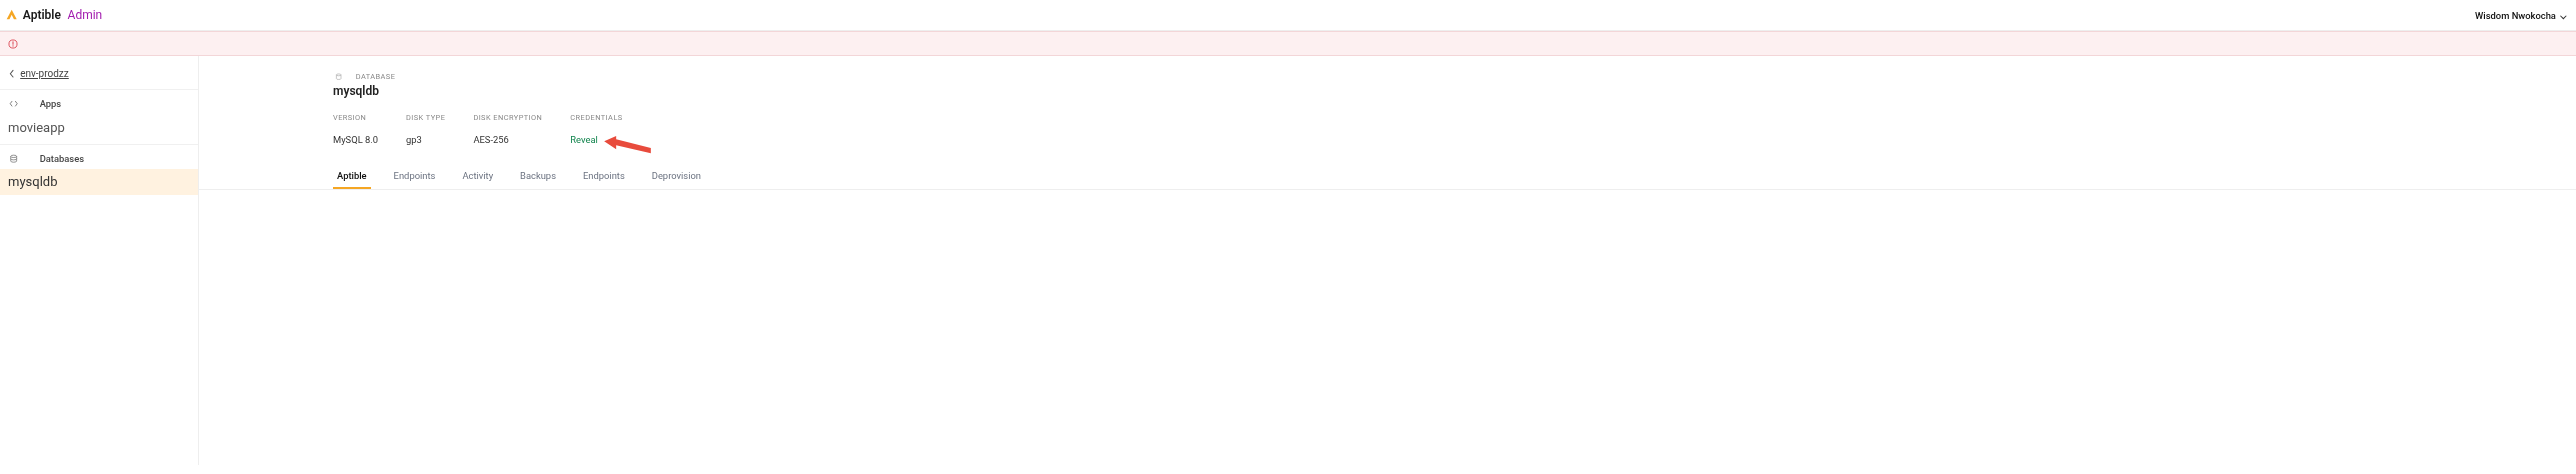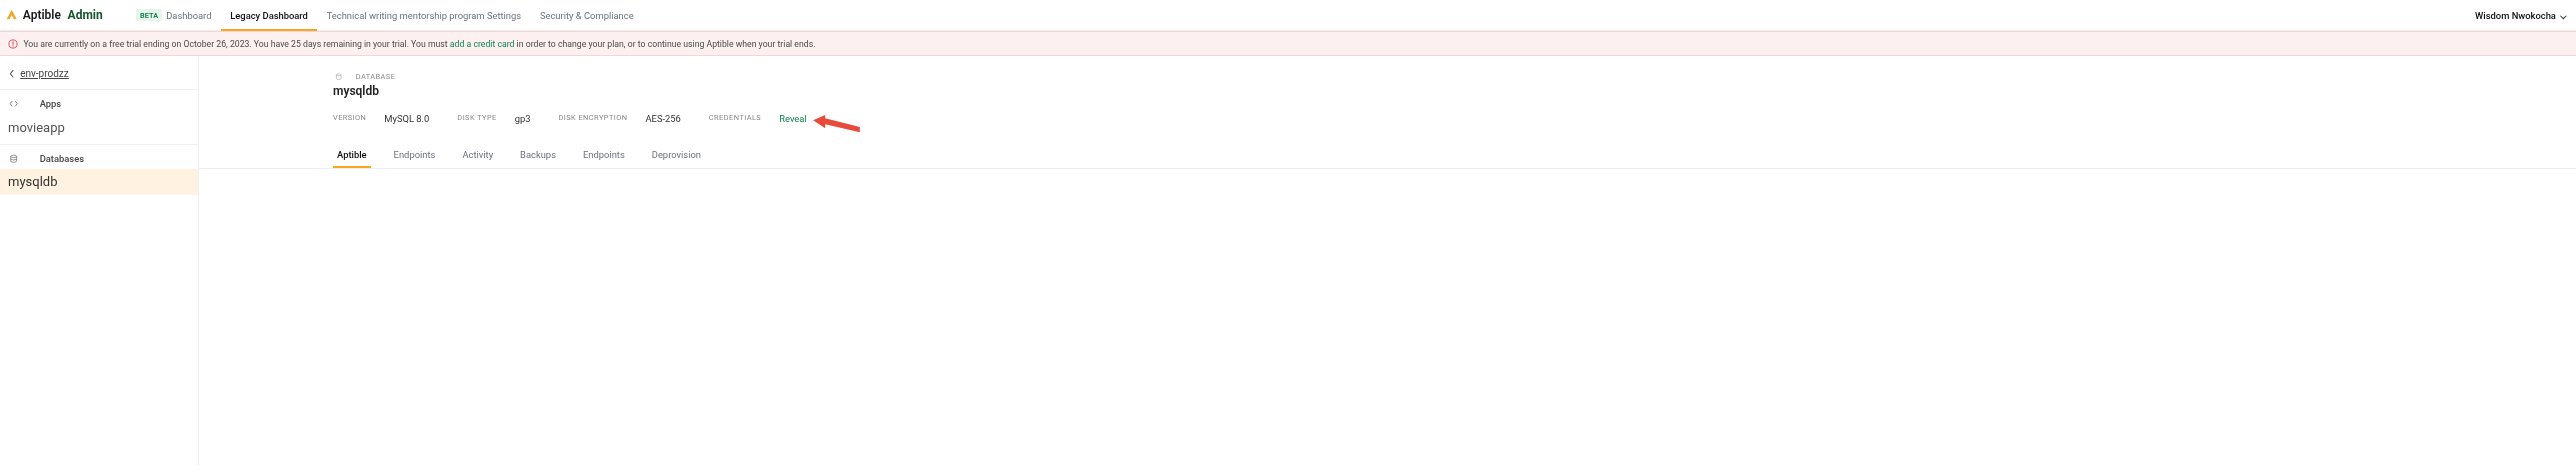--- a/index.html
+++ b/index.html
@@ -22,21 +22,21 @@
     display: flex;
     align-items: center;
     gap: 4px;
     margin-right: 24px;
   }
   .brand-logo {
     width: 13.4px; height: 13.4px;
     display: inline-flex; align-items: center; justify-content: center;
   }
   .brand-name { font-weight: 600; font-size: 12px; color: #1a1a1a; }
-  .brand-admin { font-weight: 700; font-size: 12px; color: #14532d; margin-left: 2.7px; }
+  .brand-admin { font-weight: 400; font-size: 12px; color: #a21caf; margin-left: 2.7px; }
   .nav-tabs { display: flex; align-items: center; gap: 0; height: 100%; }
   .nav-tab {
     display: flex; align-items: center; gap: 4px;
     padding: 0 9.4px;
     height: 100%;
     color: #6b7280;
     cursor: pointer;
     font-size: 9.4px;
     position: relative;
   }
@@ -125,21 +125,21 @@
   }
   .db-kicker {
     display: flex; align-items: center; gap: 12px;
     color: #888; font-size: 7.4px; letter-spacing: 0.06em;
   }
   .db-title {
     font-size: 12px; font-weight: 600; color: #222;
     margin: 2.7px 0 14.8px 0;
   }
   .db-meta-row { display: flex; gap: 28px; margin-bottom: 17.4px; align-items: flex-start; }
-  .db-meta-col { display: flex; gap: 18px; }
+  .db-meta-col { display: flex; flex-direction: column; gap: 12px; }
   .db-meta-label { font-size: 7.4px; letter-spacing: 0.06em; color: #888; text-transform: uppercase; }
   .db-meta-val { font-size: 9.4px; color: #333; }
   .db-meta-link { font-size: 9.4px; color: #10834c; text-decoration: none; }
   .cred-wrap { position: relative; display: inline-block; }
   .red-arrow {
     position: absolute;
     left: 34px; top: 1.3px;
     width: 47px; height: 20px;
     pointer-events: none;
   }
@@ -173,58 +173,40 @@
   <div class="brand">
     <span class="brand-logo">
       <svg viewBox="0 0 24 24" width="13.4" height="13.4">
         <path d="M12 3 L21 20 L16 20 L12 12 L8 20 L3 20 Z" fill="#f5a623"></path>
       </svg>
     </span>
     <span class="brand-name">Aptible</span>
     <span class="brand-admin">Admin</span>
   </div>
 
-  <div class="nav-tabs">
-    <div class="nav-tab">
-      <span class="beta-badge">BETA</span>
-      <span>Dashboard</span>
-    </div>
-    <div class="nav-tab active">
-      <span>Legacy Dashboard</span>
-    </div>
-    <div class="nav-tab">
-      <span>Technical writing mentorship program Settings</span>
-    </div>
-    <div class="nav-tab">
-      <span>Security &amp; Compliance</span>
-    </div>
-  </div>
 
   <div class="nav-spacer"></div>
 
   <div class="user-menu">
     <span>Wisdom Nwokocha</span>
     <span class="chevron-down">
       <svg viewBox="0 0 10 10">
           <path d="M1 3 L5 7 L9 3" stroke="#333" stroke-width="1.5" fill="none" stroke-linecap="round"></path>
         </svg>
     </span>
   </div>
 </div>
 
 <div class="trial-banner">
   <span class="warn-icon">
     <svg viewBox="0 0 16 16" width="10" height="10">
       <circle cx="8" cy="8" r="6.5" fill="none" stroke="#d9414e" stroke-width="1.4"></circle>
       <line x1="8" y1="4.5" x2="8" y2="8.5" stroke="#d9414e" stroke-width="1.6" stroke-linecap="round"></line>
       <circle cx="8" cy="11" r="1" fill="#d9414e"></circle>
     </svg>
-  </span>
-  <span>
-    <span>You are currently on a free trial ending on October 26, 2023. You have 25 days remaining in your trial. You must </span><a href="#">add a credit card</a><span> in order to change your plan, or to continue using Aptible when your trial ends.</span>
   </span>
 </div>
 
 <div class="body-wrap">
 
   <div class="sidebar">
     <div class="sb-back">
       <span class="chev-left">
         <svg viewBox="0 0 8 14" width="5.4" height="9.4">
             <path d="M6 2 L2 7 L6 12" stroke="#555" stroke-width="1.5" fill="none" stroke-linecap="round"></path>

